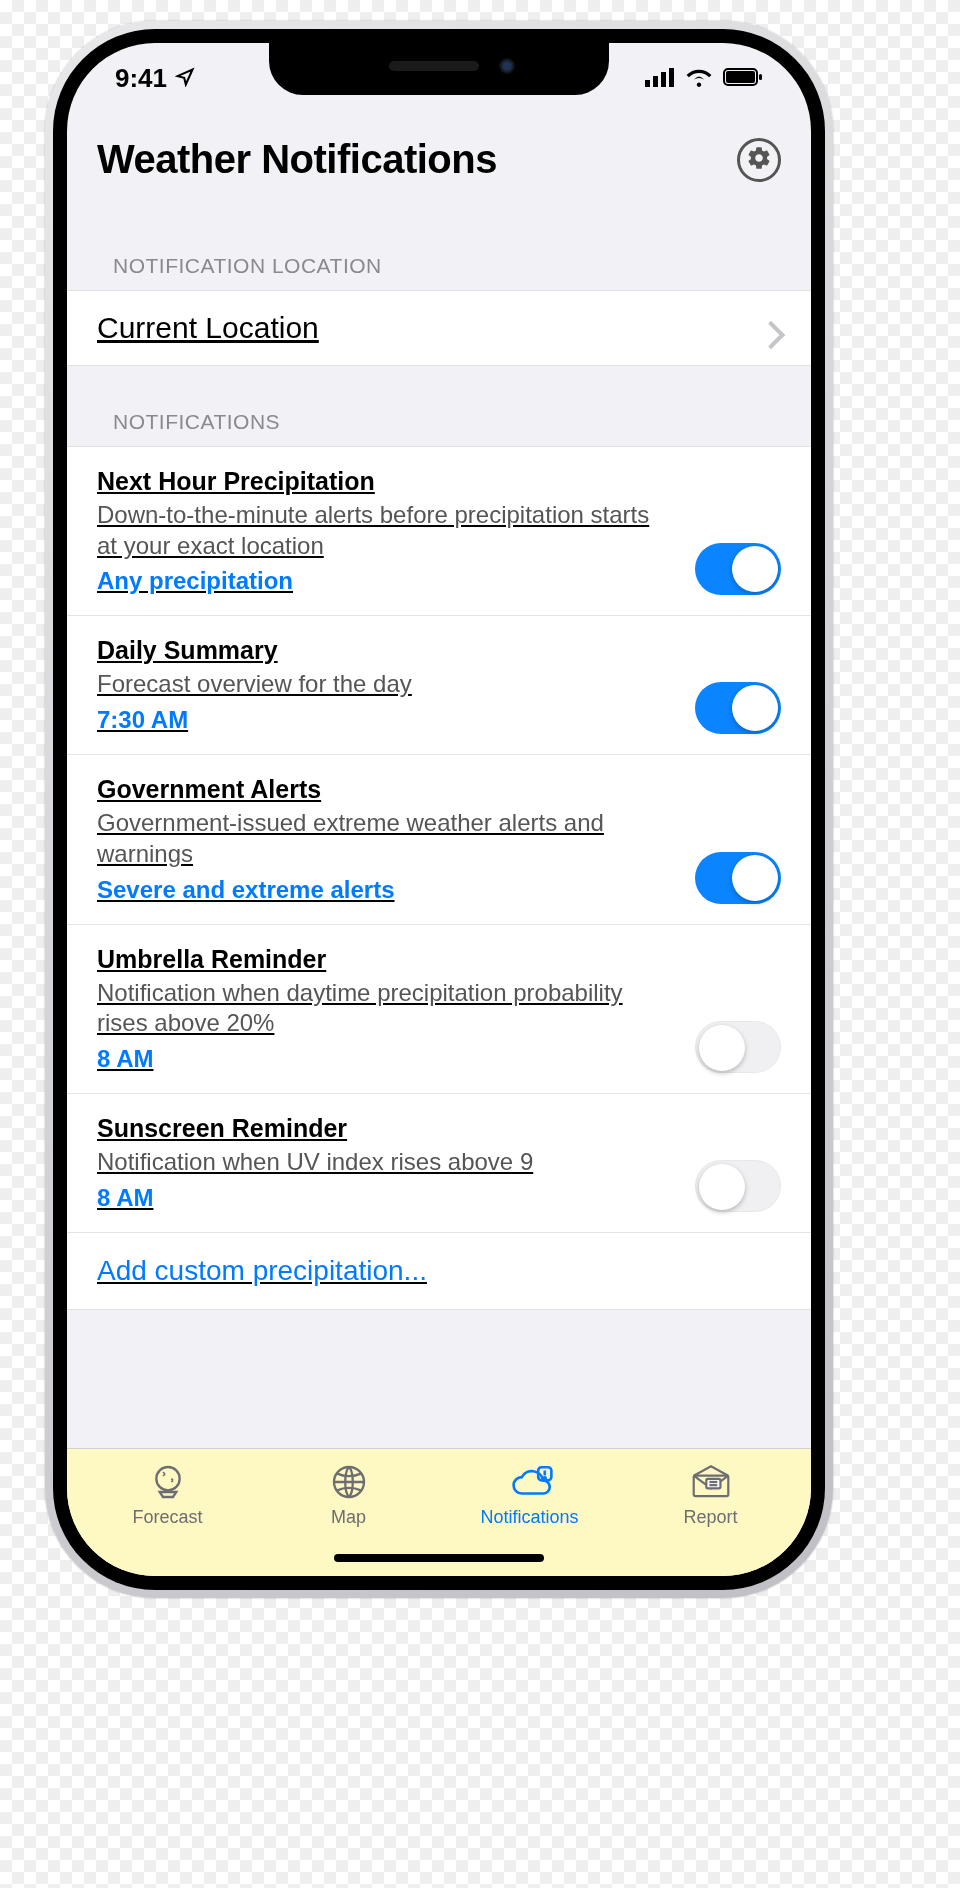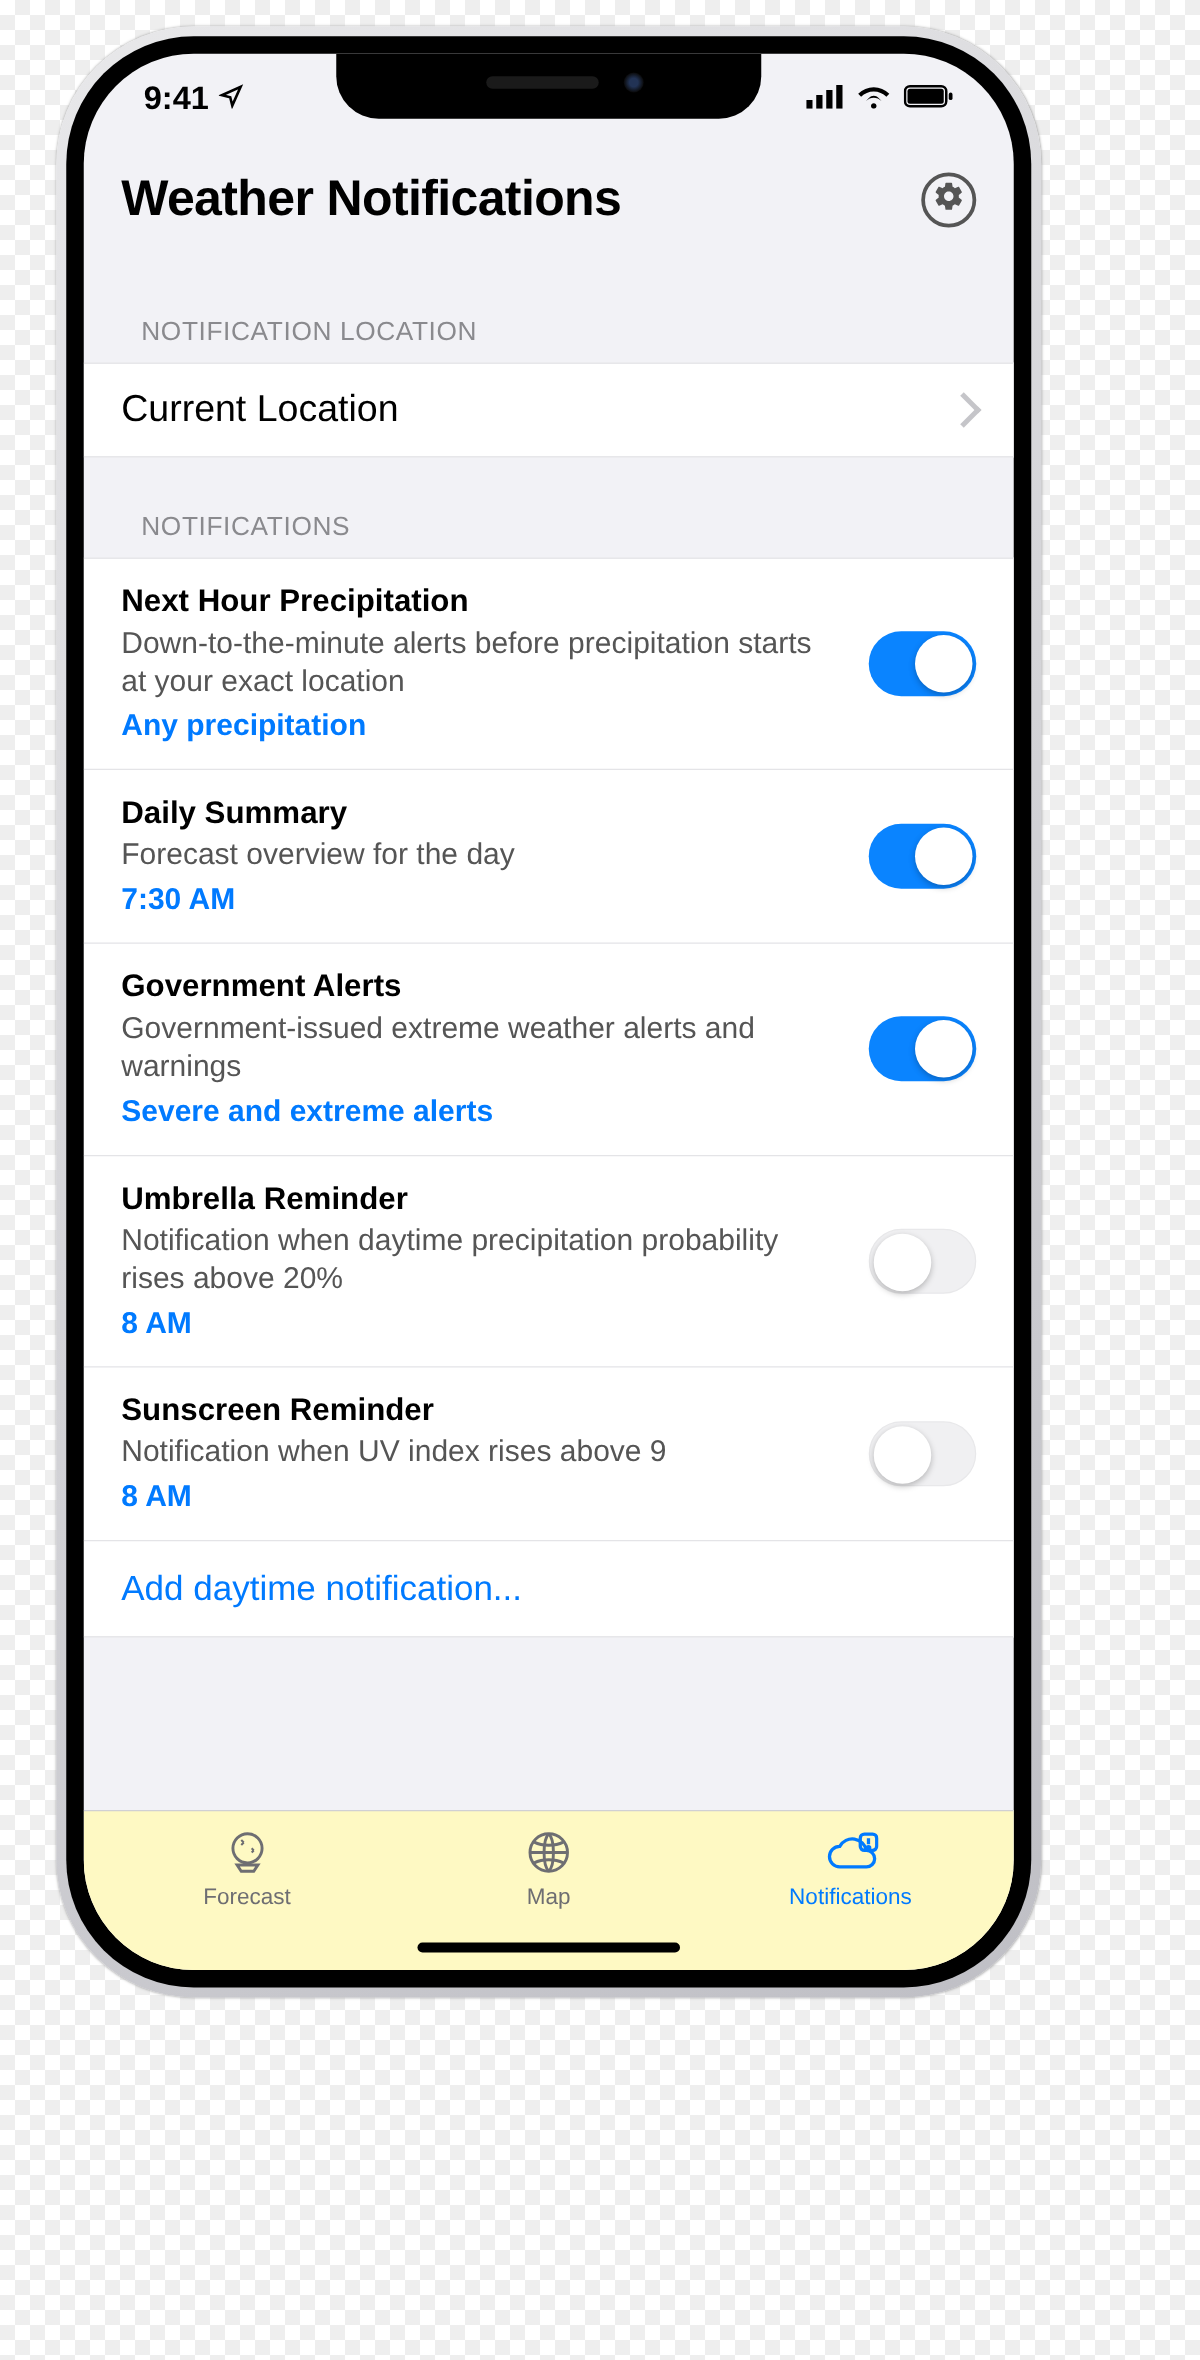--- a/index.html
+++ b/index.html
@@ -107,23 +107,24 @@
     letter-spacing: 0.5px;
     padding: 54px 30px 12px 30px;
     text-transform: uppercase;
     margin-left: 16px;
   }
   .section-header.shorter { padding-top: 44px; }
   .row-group { background: #fff; border-top:1px solid #e0e0e3; border-bottom:1px solid #e0e0e3; }
   .row {
     padding: 20px 30px;
     display: flex;
-    align-items: center;
+    align-items: flex-end;
     gap: 20px;
     border-bottom: 1px solid #e4e4e7;
+    text-decoration: underline;
   }
   .row:last-child { border-bottom: none; }
   .row-main { flex: 1; }
   .row-title { font-size: 30px; color:#000; }
   .row-title.big { font-size: 25px; font-weight: 600; margin-bottom: 4px; }
   .row-desc { font-size: 24px; color: #555; line-height: 1.28; margin-bottom: 6px; }
   .row-link { font-size: 24px; color: #007aff; font-weight: 600; }
   .chevron::after {
     content: "";
     display: block;
@@ -301,21 +302,21 @@
             <div class="row-title big">Sunscreen Reminder</div>
             <div class="row-desc">Notification when UV index rises above 9</div>
             <div class="row-link">8 AM</div>
           </div>
           <div class="toggle off">
               <div class="knob"></div>
             </div>
         </div>
 
         <div class="row add-row">
-          <span>Add daytime notification...</span>
+          <span>Add custom precipitation...</span>
         </div>
       </div>
 
       <div class="tab-bar">
         <div class="tab">
           <div class="ticon">
             <svg width="40" height="40" viewBox="0 0 24 24" fill="none" stroke="#6e6e72" stroke-width="1.4">
                 <circle cx="12" cy="10" r="7"></circle>
                 <path d="M7 18 L17 18 L15 21 L9 21 Z"></path>
                 <path d="M9 6 l1.2 1.2 M9 8.4 l1.2 -1.2" stroke-width="1"></path>
@@ -338,18 +339,31 @@
           <div class="ticon">
             <svg width="46" height="40" viewBox="0 0 28 24" fill="none" stroke="#007aff" stroke-width="1.6">
                 <path d="M9 19 a5 5 0 0 1 0-10 a7 7 0 0 1 13 2 a4 4 0 0 1 0 8 Z"></path>
                 <rect x="19" y="3" width="8" height="8" rx="2"></rect>
                 <line x1="23" y1="5" x2="23" y2="8"></line>
                 <circle cx="23" cy="9.7" r="0.6" fill="#007aff"></circle>
               </svg>
           </div>
           <span>Notifications</span>
         </div>
+        <div class="tab">
+          <div class="ticon">
+            <svg width="44" height="40" viewBox="0 0 28 24" fill="none" stroke="#6e6e72" stroke-width="1.4">
+                <rect x="3" y="8" width="22" height="13" rx="1"></rect>
+                <path d="M3 8 L14 16 L25 8"></path>
+                <path d="M3 8 L14 2 L25 8"></path>
+                <rect x="11" y="10" width="9" height="6" rx="1" fill="#fafafa"></rect>
+                <line x1="13" y1="12" x2="18" y2="12"></line>
+                <line x1="13" y1="14" x2="18" y2="14"></line>
+              </svg>
+          </div>
+          <span>Report</span>
+        </div>
       </div>
 
       <div class="home-indicator"></div>
     </div>
   </div>
 </div>
 
 </body></html>

